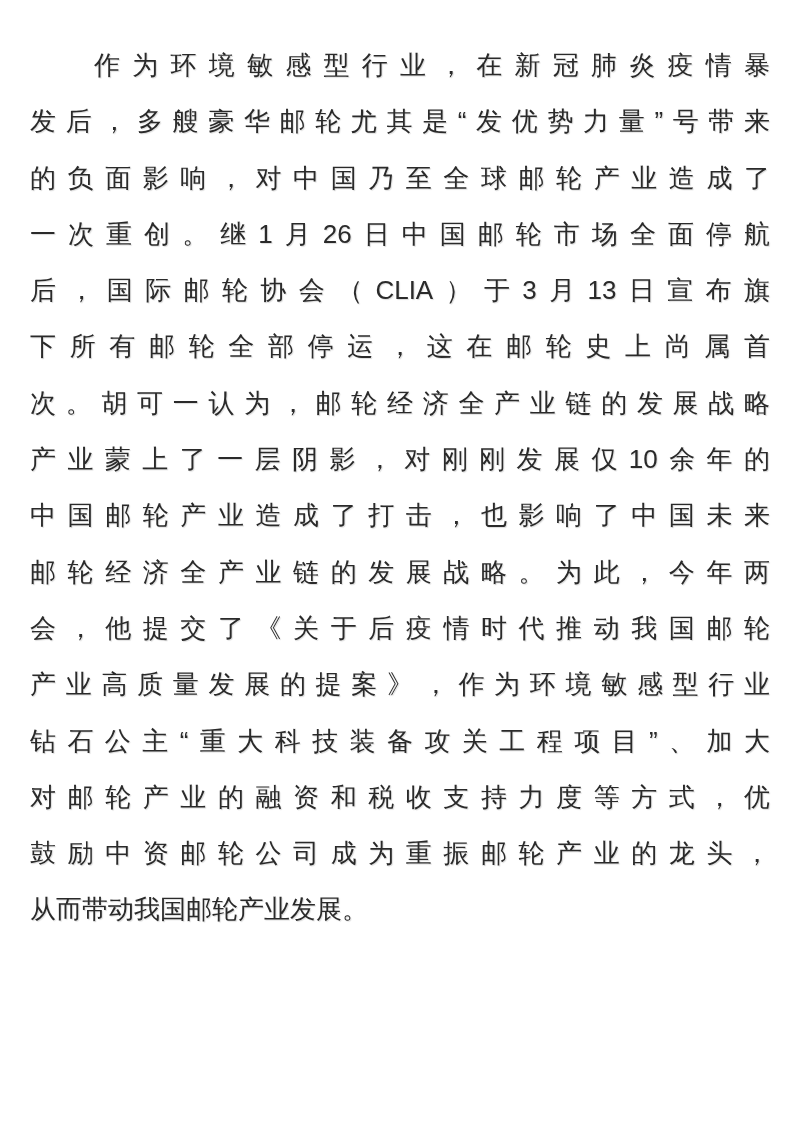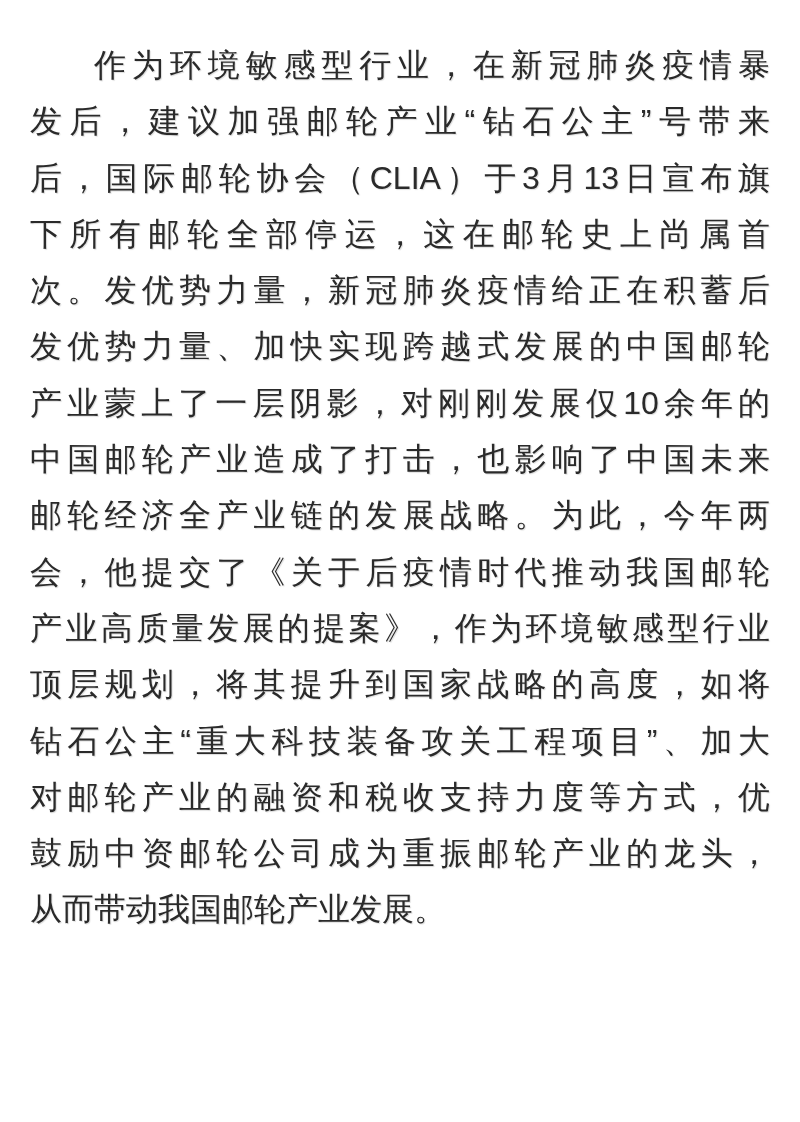--- a/index.html
+++ b/index.html
@@ -12,21 +12,21 @@
     background: #ffffff;
     font-family: "Liberation Sans", sans-serif;
     overflow: hidden;
   }
   .article {
     box-sizing: border-box;
     width: 800px;
     padding: 37px 30px 0 30px;
   }
   .para-line {
-    font-size: 32px;
+    font-size: 26px;
     line-height: 56.3px;
     color: #2a2a2a;
     text-align: justify;
     text-align-last: justify;
     text-justify: inter-character;
     text-shadow: 1px 1px 1px rgba(0, 0, 0, 0.14);
     letter-spacing: 0;
   }
   .para-line.indent {
     padding-left: 64px;
@@ -38,29 +38,29 @@
   .seg-bold {
     font-weight: 400;
   }
 </style>
 </head>
 <body>
 
 <div class="article">
   <div id="paragraph">
       <div class="para-line indent"><span class="seg-regular">作为环境敏感型行业，在新冠肺炎疫情暴</span></div>
-      <div class="para-line"><span class="seg-regular">发后，建议加强邮轮产业“钻石公主”号带来</span></div>
+      <div class="para-line"><span class="seg-regular">发后，多艘豪华邮轮尤其是“发优势力量”号带来</span></div>
+      <div class="para-line"><span class="seg-regular">的负面影响，对中国乃至全球邮轮产业造成了</span></div>
+      <div class="para-line"><span class="seg-regular">一次重创。继1月26日中国邮轮市场全面停航</span></div>
       <div class="para-line"><span class="seg-regular">后，国际邮轮协会（CLIA）于3月13日宣布旗</span></div>
       <div class="para-line"><span class="seg-regular">下所有邮轮全部停运，这在邮轮史上尚属首</span></div>
-      <div class="para-line"><span class="seg-regular">次。发优势力量，新冠肺炎疫情给正在积蓄后</span></div>
-      <div class="para-line"><span class="seg-regular">发优势力量、加快实现跨越式发展的中国邮轮</span></div>
+      <div class="para-line"><span class="seg-regular">次。胡可一认为，邮轮经济全产业链的发展战略</span></div>
       <div class="para-line"><span class="seg-regular">产业蒙上了一层阴影，对刚刚发展仅10余年的</span></div>
       <div class="para-line"><span class="seg-regular">中国邮轮产业造成了打击，也影响了中国未来</span></div>
       <div class="para-line"><span class="seg-regular">邮轮经济全产业链的发展战略。为此，今年两</span></div>
       <div class="para-line"><span class="seg-regular">会，他提交了</span><span class="seg-bold">《关于后疫情时代推动我国邮轮</span></div>
       <div class="para-line"><span class="seg-bold">产业高质量发展的提案》</span><span class="seg-regular">，作为环境敏感型行业</span></div>
-      <div class="para-line"><span class="seg-regular">顶层规划，将其提升到国家战略的高度，如将</span></div>
       <div class="para-line"><span class="seg-regular">钻石公主“重大科技装备攻关工程项目”、加大</span></div>
       <div class="para-line"><span class="seg-regular">对邮轮产业的融资和税收支持力度等方式，优</span></div>
       <div class="para-line"><span class="seg-regular">鼓励中资邮轮公司成为重振邮轮产业的龙头，</span></div>
       <div class="para-line last"><span class="seg-regular">从而带动我国邮轮产业发展。</span></div>
     </div>
 </div>
 
 </body></html>

